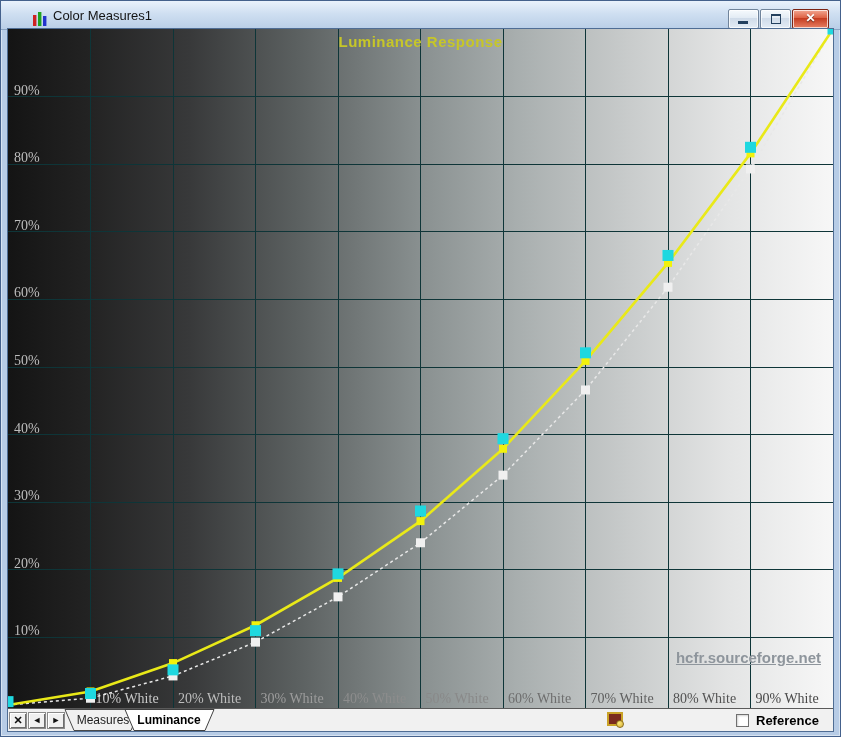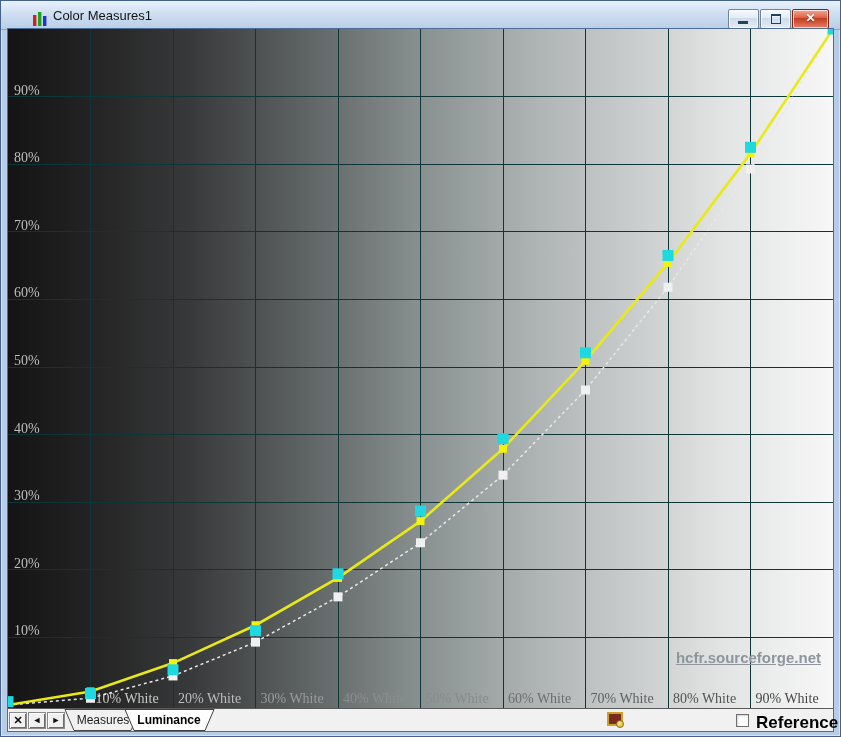--- a/index.html
+++ b/index.html
@@ -38,21 +38,21 @@
            box-shadow:inset 1px 1px 0 #ffffff, inset -1px -1px 0 #6d6d6d;
            font-size:9px;text-align:center;line-height:15px;color:#111;}
   .nav-btn.x{font-size:11px;font-weight:bold;}
   .tabs-svg{position:absolute;left:56px;top:0;}
   .status-icon{position:absolute;left:599px;top:3px;width:17px;height:16px;}
   .status-icon .screen{position:absolute;left:0;top:0;width:12px;height:10px;background:#7a2a1e;border:2px solid #c9a227;}
   .status-icon .bulb{position:absolute;right:0;bottom:0;width:8px;height:8px;border-radius:50%;
        background:radial-gradient(circle at 35% 35%,#ffe97a,#d4af37);border:1px solid #8a6d1f;box-sizing:border-box;}
   .ref-check{position:absolute;left:728px;top:5px;width:13px;height:13px;background:#fff;
              border:1px solid #707070;box-sizing:border-box;box-shadow:inset 1px 1px 2px rgba(0,0,0,.18);}
-  .ref-label{position:absolute;left:748px;top:4px;font-size:17px;font-weight:bold;color:#000;}
+  .ref-label{position:absolute;left:748px;top:4px;font-size:13px;font-weight:bold;color:#000;}
 </style>
 </head>
 <body>
 
 <div class="window">
 
   <div class="titlebar">
     <svg class="app-icon" viewBox="0 0 15 14">
       <rect x="0" y="3" width="3.4" height="11" fill="#cf2222"></rect>
       <rect x="5" y="0" width="3.4" height="14" fill="#1fa31f"></rect>
@@ -147,20 +147,21 @@
             <rect x="242" y="596.14" width="11" height="11"></rect>
             <rect x="324.5" y="539.356" width="11" height="11"></rect>
             <rect x="407" y="476.488" width="11" height="11"></rect>
             <rect x="489.5" y="404.156" width="11" height="11"></rect>
             <rect x="572" y="318.304" width="11" height="11"></rect>
             <rect x="654.5" y="220.96000000000004" width="11" height="11"></rect>
             <rect x="737" y="112.80000000000007" width="11" height="11"></rect>
             <rect x="819.5" y="-5.5" width="11" height="11"></rect>
           </g>
         </svg>
+      <div class="chart-title">Luminance Response</div>
       <div class="watermark">hcfr.sourceforge.net</div>
     </div>
 
     <div class="bottombar">
       <div class="nav-btn x" style="left:1px;">✕</div>
       <div class="nav-btn" style="left:20px;">◄</div>
       <div class="nav-btn" style="left:39px;">►</div>
 
       <svg class="tabs-svg" width="160" height="23" viewBox="0 0 160 23">
         <polygon points="1,0.5 76,0.5 67,21.5 10,21.5" fill="#f1f1f1" stroke="#4a4a4a" stroke-width="1"></polygon>

